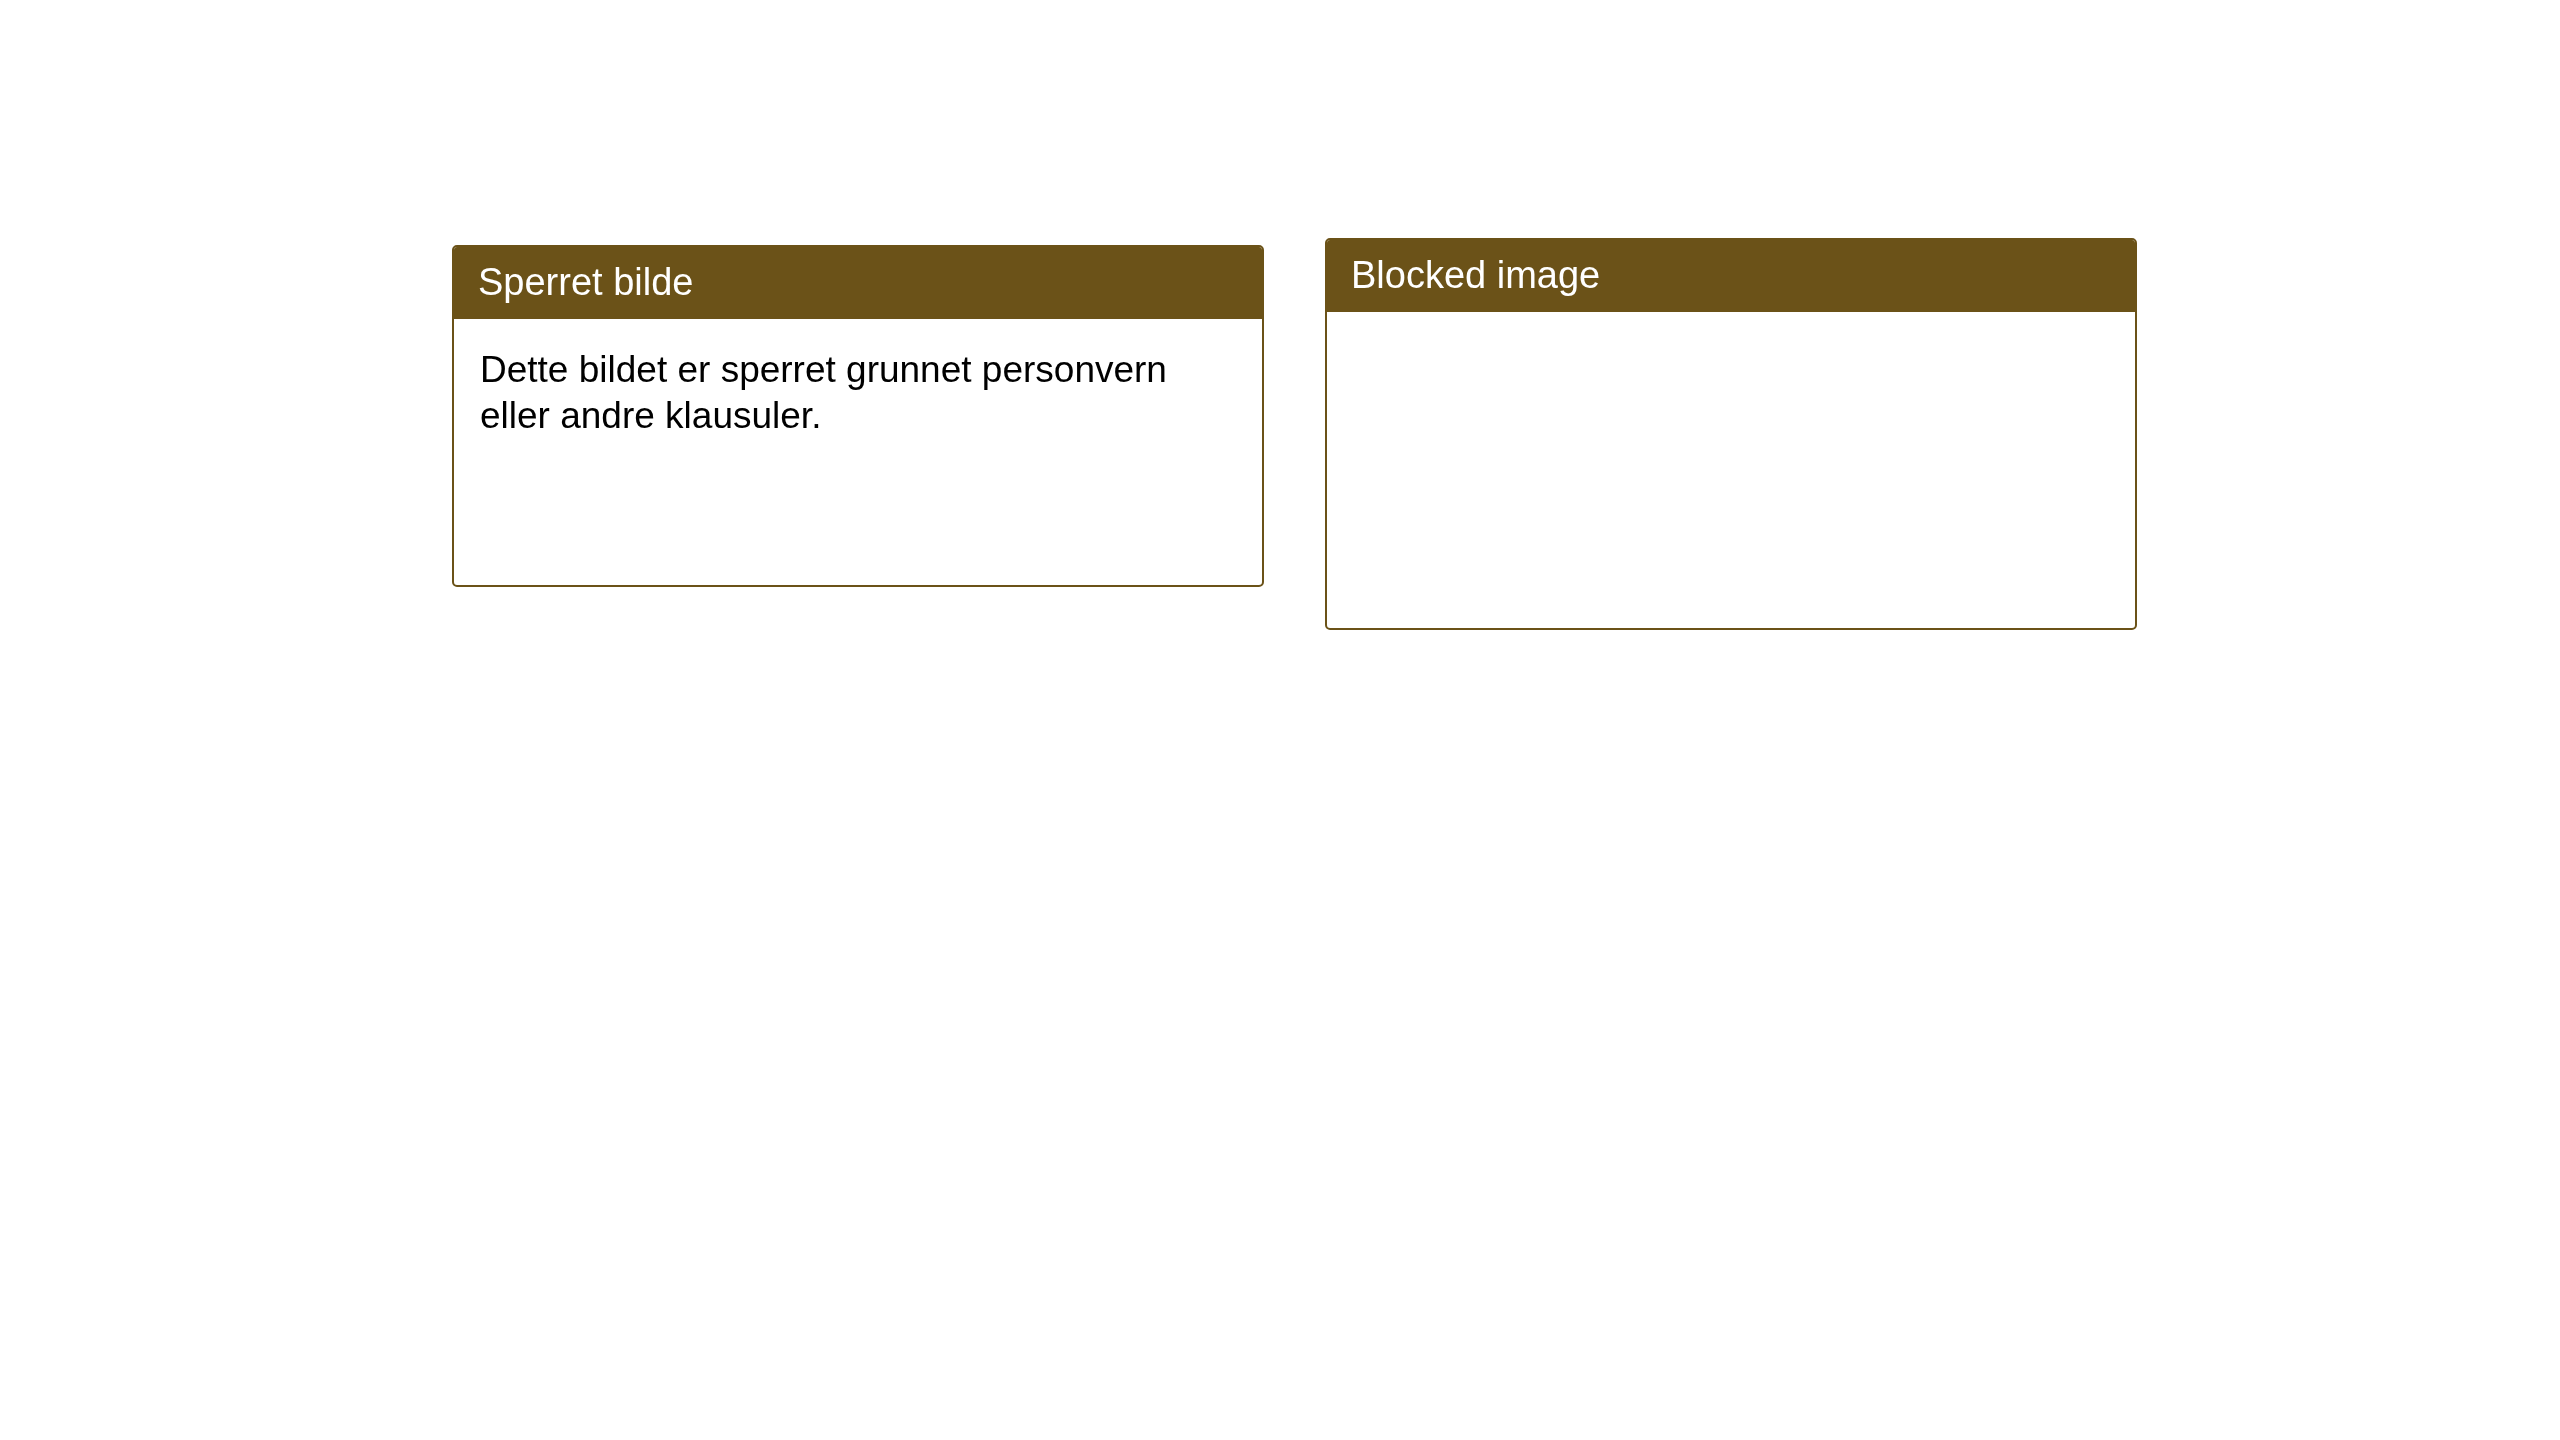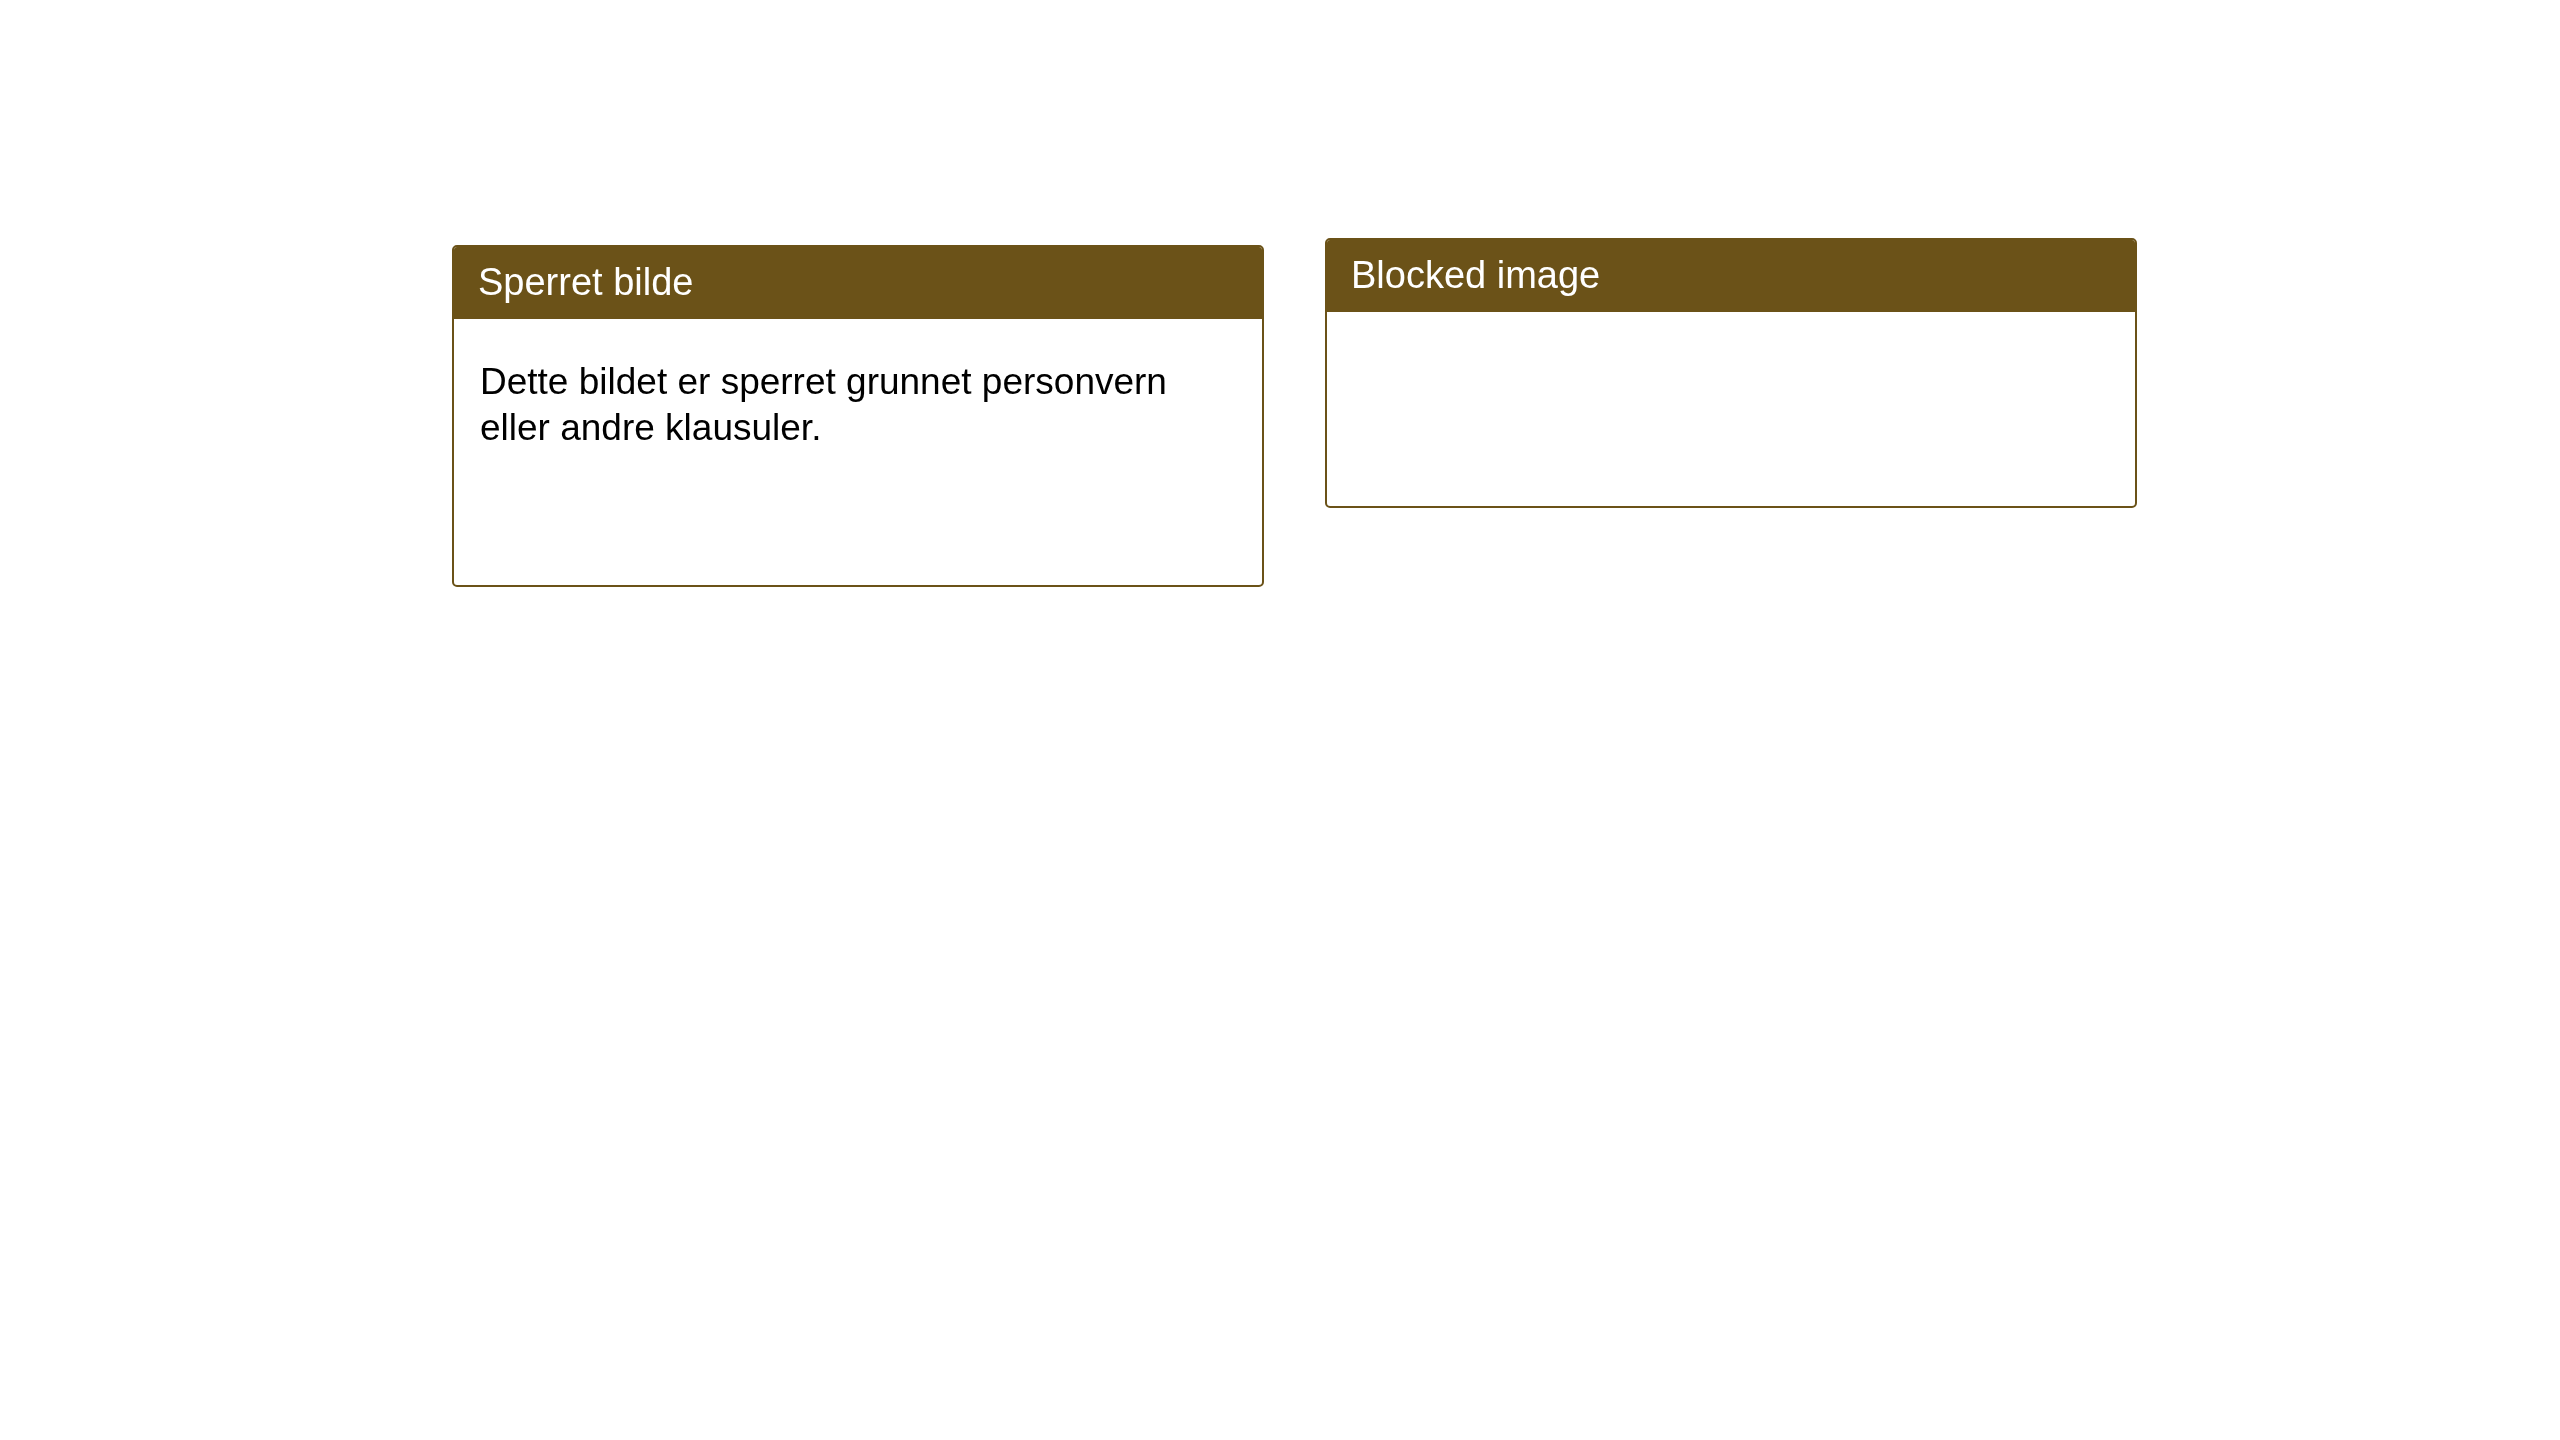--- a/index.html
+++ b/index.html
@@ -37,21 +37,21 @@
     background: #6b5218;
     color: #ffffff;
     font-size: 38px;
     line-height: 1.0;
     padding: 16px 24px 18px 24px;
     white-space: nowrap;
   }
 
   .card-body {
     box-sizing: border-box;
-    padding: 40px 26px 20px 26px;
+    padding: 28px 26px 20px 26px;
     color: #000000;
     font-size: 37px;
     line-height: 1.25;
   }
 
   .card-body p {
     margin: 0;
   }
 
   
@@ -60,21 +60,21 @@
     top: 245px;
     width: 812px;
     height: 342px;
   }
 
   
   #card-en {
     left: 1325px;
     top: 238px;
     width: 812px;
-    height: 270px;
+    height: 392px;
   }
 </style>
 </head>
 <body>
 
 <div class="stage">
 
   <div class="card" id="card-no">
     <div class="card-header">Sperret bilde</div>
     <div class="card-body">

